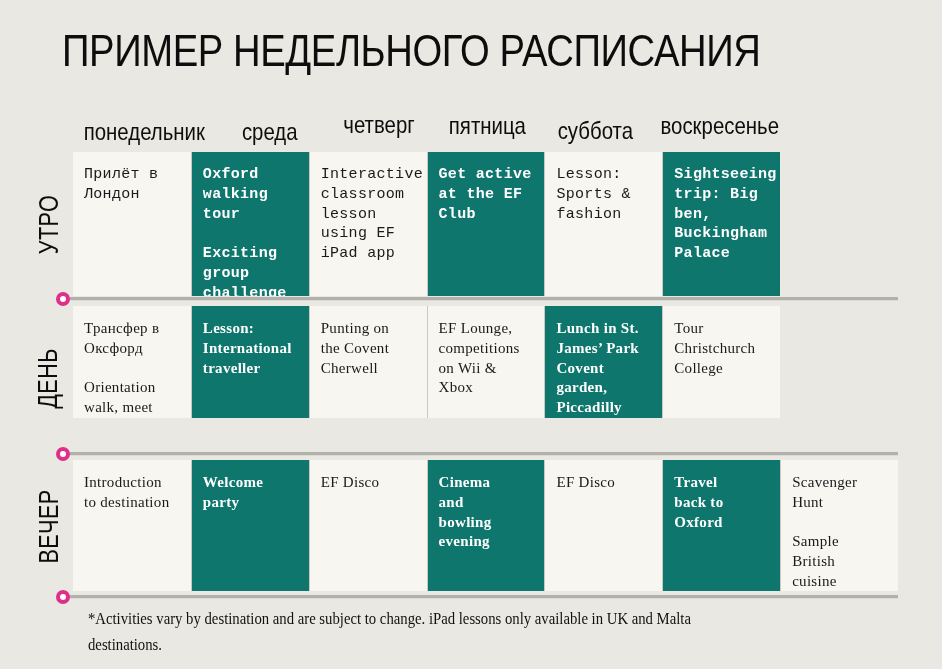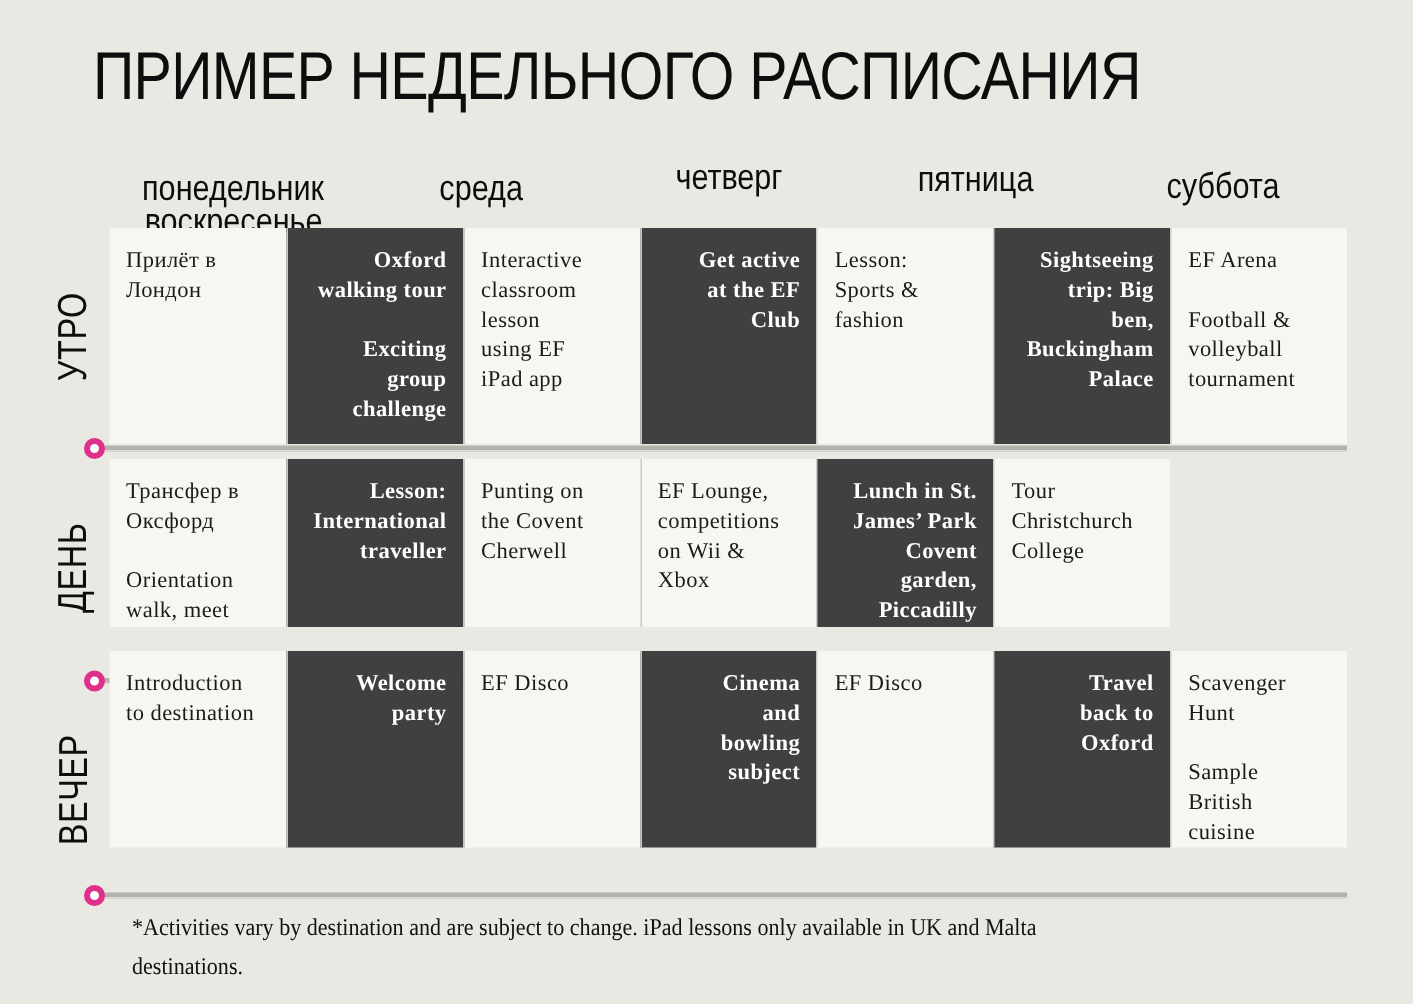--- a/index.html
+++ b/index.html
@@ -11,47 +11,47 @@
   .title{
     position:absolute;left:62px;top:28px;
     font-family:"Liberation Sans",sans-serif;
     font-size:45px;font-weight:400;color:#0d0d0d;
     white-space:nowrap;line-height:1;
     transform:scaleX(0.85);transform-origin:left top;
     letter-spacing:-0.5px;
   }
   .dayhead{
     position:absolute;left:73px;top:112px;width:825px;height:34px;
-    display:grid;grid-template-columns:repeat(5,1fr);
+    display:grid;grid-template-columns:repeat(7,1fr);
   }
   .dayhead .dh{
     display:flex;align-items:flex-end;justify-content:center;
     font-family:"Liberation Sans",sans-serif;font-size:24px;color:#0d0d0d;
   }
   .dayhead .dh span{transform:scaleX(0.85);white-space:nowrap;display:inline-block;}
   .dayhead .dh:nth-child(3){transform:translateY(-7px);}
   .dayhead .dh:nth-child(4){transform:translateY(-6px);align-items:flex-end;}
   .dayhead .dh:nth-child(5){transform:translateY(-1px);}
   .dayhead .dh:nth-child(6){transform:translateY(-6px);}
   .dayhead .dh:nth-child(7){transform:translateY(-4px);}
   .band{
     position:absolute;left:73px;width:825px;
     display:grid;grid-template-columns:repeat(7,1fr);
   }
-  .band-morning{top:152px;height:144px;}
+  .band-morning{top:152px;height:144px;font-family:Liberation Mono, monospace;}
   .band-afternoon{top:306px;height:112px;}
-  .band-evening{top:434px;height:131px;}
+  .band-evening{top:460px;height:131px;}
   .cell{
     background:#f8f6f1;color:#1a1a1a;
     padding:13px 11px;box-sizing:border-box;
     font-size:15px;line-height:1.32;letter-spacing:0.3px;
     white-space:pre-line;overflow:hidden;
   }
   .band .cell + .cell{border-left:1px solid #ccc9c3;}
-  .cell.pink{background:#404040;color:#ffffff;font-weight:700;border-left-color:#d8d5cf;text-align:right;}
+  .cell.pink{background:#0f766e;color:#ffffff;font-weight:700;border-left-color:#d8d5cf;}
   .rowlabel{
     position:absolute;left:26px;width:46px;
     display:flex;align-items:center;justify-content:center;
   }
   .rl-morning{top:152px;height:144px;}
   .rl-afternoon{top:306px;height:145px;}
   .rl-evening{top:461px;height:131px;}
   .rowlabel span{
     font-family:"Liberation Sans",sans-serif;font-size:27px;color:#0d0d0d;
     transform:rotate(-90deg) scaleX(0.8);white-space:nowrap;display:inline-block;
@@ -128,25 +128,20 @@
 at the EF
 Club</div>
   <div class="cell">Lesson:
 Sports &amp;
 fashion</div>
   <div class="cell pink">Sightseeing
 trip: Big
 ben,
 Buckingham
 Palace</div>
-  <div class="cell">EF Arena
-
-Football &amp;
-volleyball
-tournament</div>
 </div>
 
 <div class="divider d1"></div>
 <div class="ring r1"></div>
 
 <div class="band band-afternoon">
   <div class="cell">Трансфер в
 Оксфорд
 
 Orientation
@@ -178,21 +173,21 @@
 
 <div class="band band-evening">
   <div class="cell">Introduction
 to destination</div>
   <div class="cell pink">Welcome
 party</div>
   <div class="cell">EF Disco</div>
   <div class="cell pink">Cinema
 and
 bowling
-subject</div>
+evening</div>
   <div class="cell">EF Disco</div>
   <div class="cell pink">Travel
 back to
 Oxford</div>
   <div class="cell">Scavenger
 Hunt
 
 Sample
 British
 cuisine</div>

